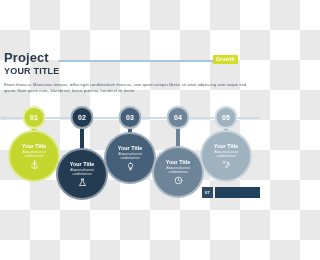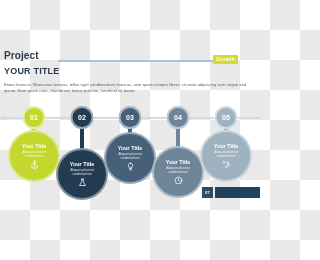--- a/index.html
+++ b/index.html
@@ -12,21 +12,21 @@
       linear-gradient(45deg,#e9e9e9 25%,transparent 25%,transparent 75%,#e9e9e9 75%);
     background-size:60px 60px;
     background-position:0 0,30px 30px;
   }
   .stage{position:relative;width:260px;height:260px;}
 
   
   .header{position:absolute;left:0;top:48px;width:260px;height:50px;}
   .eyebrow{
     position:absolute;left:4px;top:2px;
-    font-size:10px;font-weight:bold;color:#2b3a4a;letter-spacing:.1px;
+    font-size:13px;font-weight:bold;color:#2b3a4a;letter-spacing:.1px;
   }
   .maintitle{
     position:absolute;left:4px;top:18px;
     font-size:9px;font-weight:bold;color:#2b3a4a;letter-spacing:.2px;
   }
   .rule{
     position:absolute;left:58px;top:12px;width:180px;height:1.5px;
     background:#a9c4dd;
   }
   .tag{

